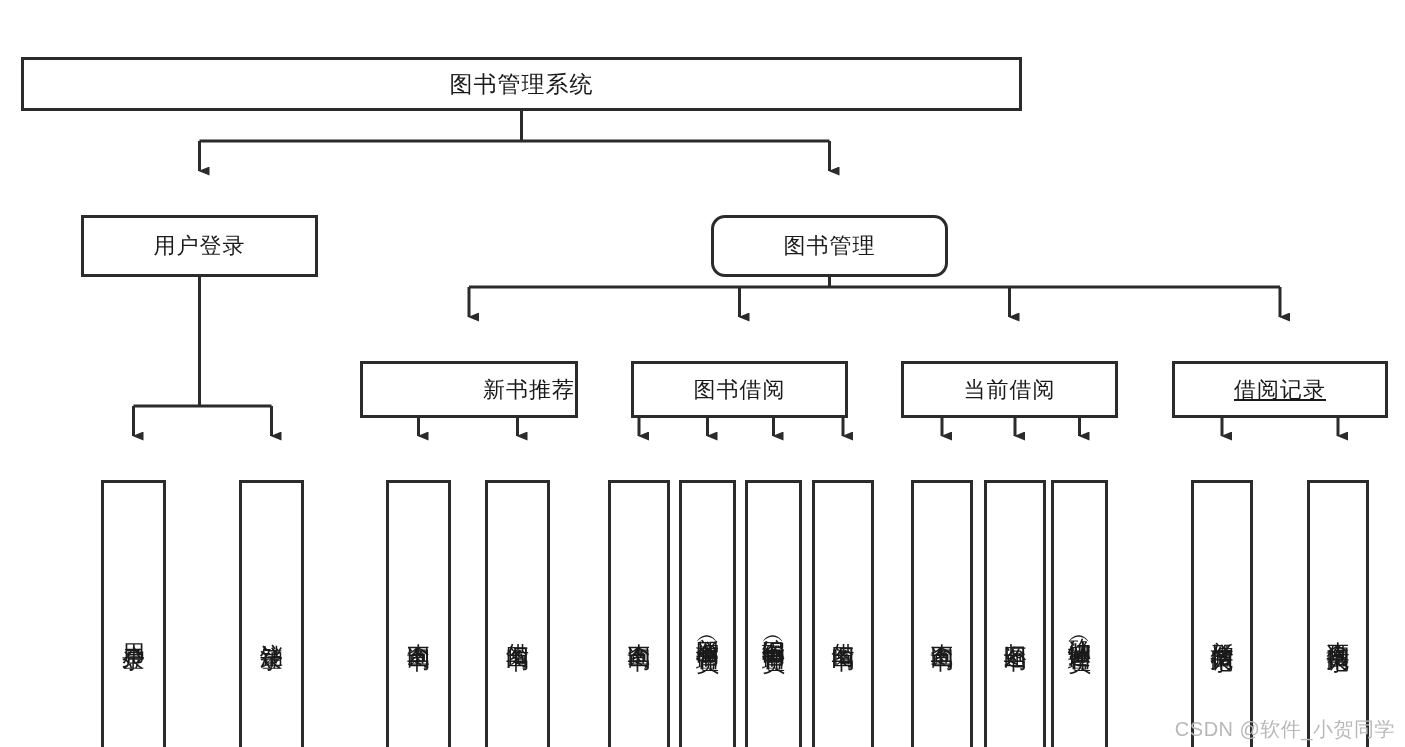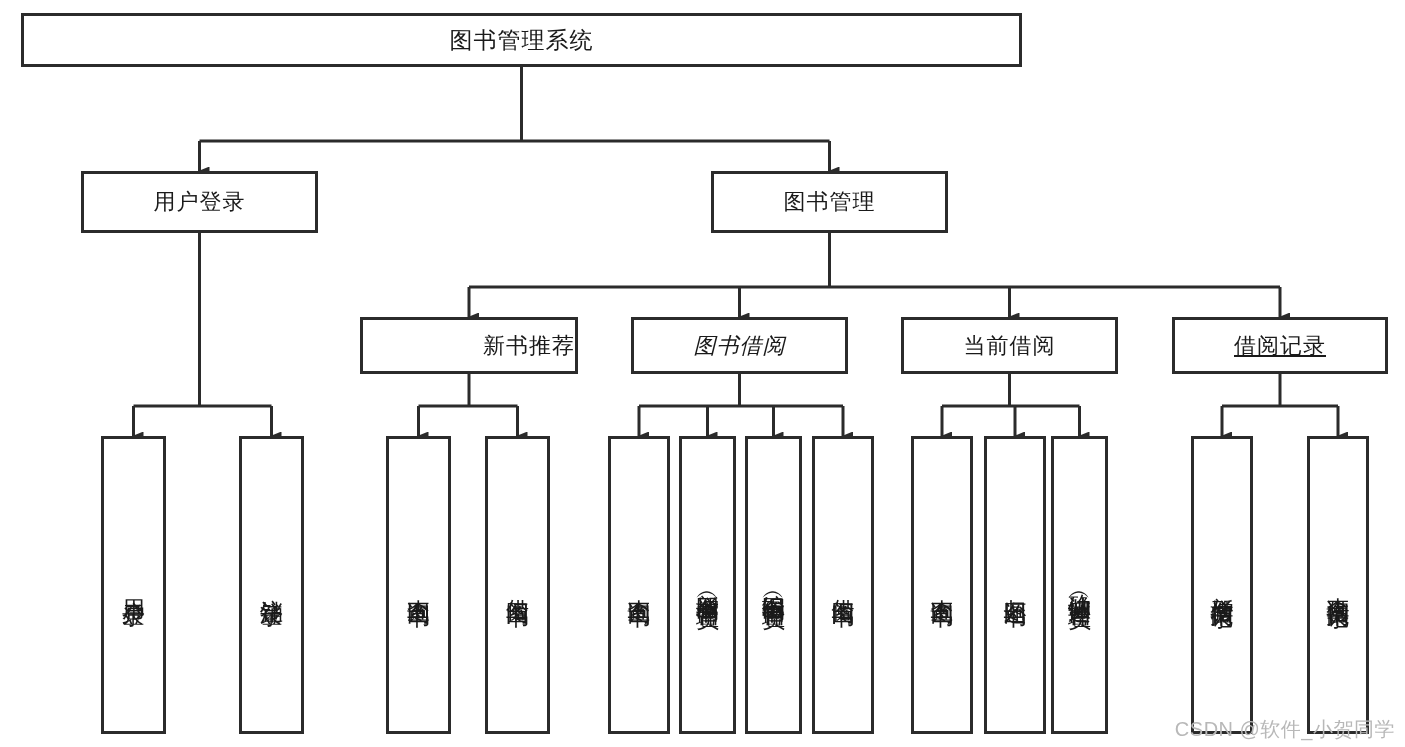--- a/index.html
+++ b/index.html
@@ -8,20 +8,21 @@
   svg#wires{position:absolute;left:0;top:0;width:1405px;height:747px;}
   .node{
     position:absolute;
     box-sizing:border-box;
     border:3px solid #2b2b2b;
     background:#ffffff;
     display:flex;
     align-items:center;
     justify-content:center;
     color:#1a1a1a;
+    margin-top:44px;
   }
   .node .label{
     font-size:22px;
     line-height:1.25;
     letter-spacing:1px;
     white-space:nowrap;
     color:#1a1a1a;
   }
   .node.root .label{font-size:23px;}
   .node.leaf{
@@ -97,27 +98,27 @@
       </g>
   </svg>
 
   <div id="nodes">
       <div class="node root" style="left: 21px; top: 13px; width: 1001px; height: 54px;">
         <span class="label">图书管理系统</span>
       </div>
       <div class="node branch" style="left: 81px; top: 171px; width: 237px; height: 62px;">
         <span class="label">用户登录</span>
       </div>
-      <div class="node branch" style="left: 711px; top: 171px; width: 237px; height: 62px;">
+      <div class="node branch" style="left: 711px; top: 171px; width: 237px; height: 62px; border-radius: 14px;">
         <span class="label">图书管理</span>
       </div>
       <div class="node branch" style="left: 360px; top: 317px; width: 218px; height: 57px; justify-content: flex-end;">
         <span class="label">新书推荐</span>
       </div>
-      <div class="node branch" style="left: 631px; top: 317px; width: 217px; height: 57px; font-style: italic;">
+      <div class="node branch" style="left: 631px; top: 317px; width: 217px; height: 57px;">
         <span class="label">图书借阅</span>
       </div>
       <div class="node branch" style="left: 901px; top: 317px; width: 217px; height: 57px;">
         <span class="label">当前借阅</span>
       </div>
       <div class="node branch" style="left: 1172px; top: 317px; width: 216px; height: 57px; text-decoration: underline;">
         <span class="label">借阅记录</span>
       </div>
       <div class="node leaf" style="left: 101px; top: 436px; width: 65px; height: 298px;">
         <span class="label">用户登录</span>

